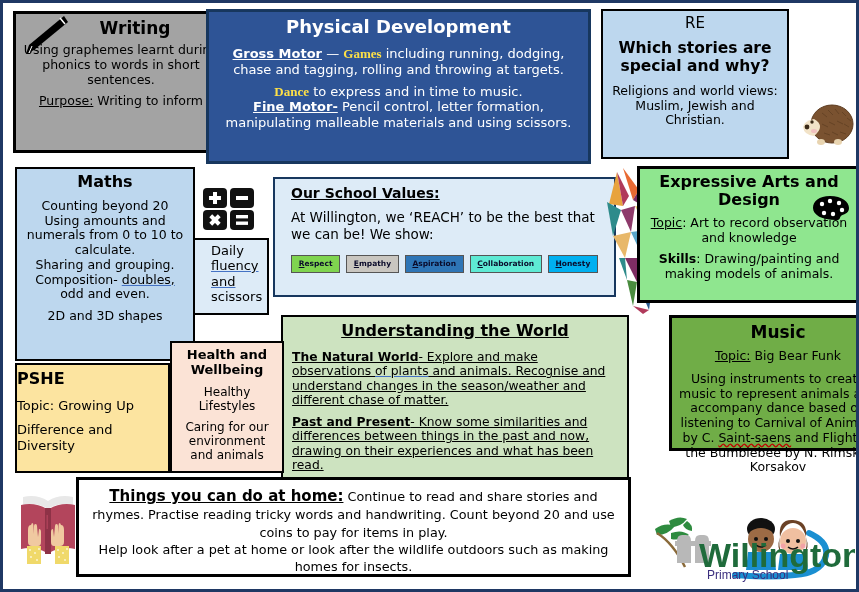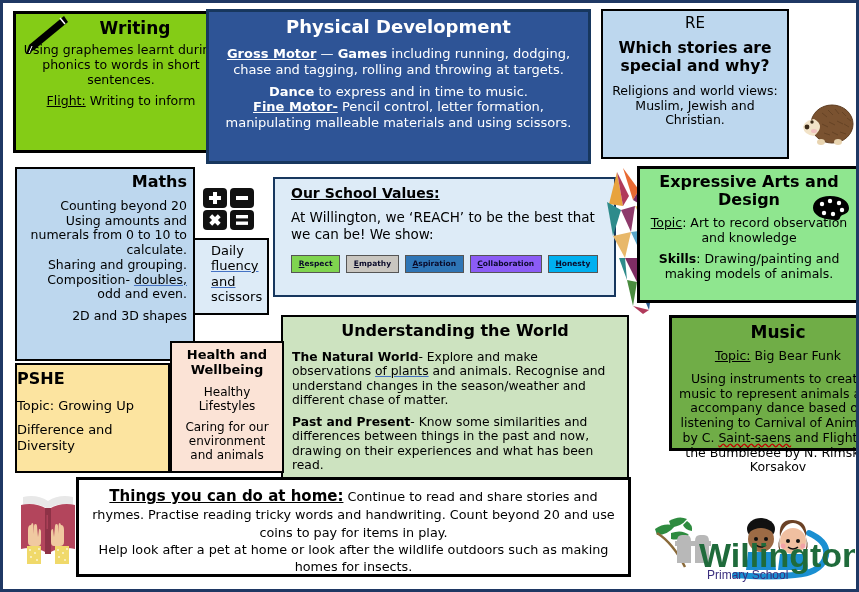--- a/index.html
+++ b/index.html
@@ -30,55 +30,55 @@
     display: block;
   }
   .u { text-decoration: underline; }
   .b { font-weight: bold; }
   p { margin: 0; padding: 0; }
   .gap { height: 7px; }
 
   
   #writing {
     left: 10px; top: 8px; width: 216px; height: 142px;
-    background: #84cc16;
+    background: #a3a3a3;
     border: 3px solid #000;
     font-size: 12.5px;
   }
   #writing .title { font-size: 17px; margin-left: 28px; text-align: center; margin-bottom: 5px; }
   #pen-icon { position: absolute; left: 4px; top: 2px; width: 48px; height: 40px; }
 
   
   #physical {
     left: 203px; top: 6px; width: 385px; height: 155px;
     background: #2E5496;
     border: 3px solid #17375e;
     color: #ffffff;
     font-size: 13px;
   }
   #physical .title { font-size: 18px; margin-bottom: 9px; }
-  #physical .hl { color: #ffffff; font-weight: bold; }
+  #physical .hl { color: #fde047; font-weight: bold; font-family: Liberation Serif, serif; }
 
   
   #re {
     left: 598px; top: 6px; width: 188px; height: 150px;
     background: #BDD7EE;
     border: 2px solid #000;
     font-size: 12.5px;
   }
   #re .title { font-size: 15px; font-weight: normal; margin-bottom: 6px; }
   #re .q { font-size: 15.5px; font-weight: bold; line-height: 1.2; margin-bottom: 8px; }
   #hedgehog { position: absolute; left: 795px; top: 88px; width: 58px; height: 62px; }
 
   
   #maths {
     left: 12px; top: 164px; width: 180px; height: 194px;
     background: #BDD7EE;
     border: 2px solid #000;
-    text-align: right;
+    text-align: center;
     font-size: 12.5px;
   }
   #maths .title { font-size: 16px; margin-bottom: 7px; }
   .blueu { text-decoration: underline; text-decoration-color: #4472C4; }
 
   
   #ops-icon { position: absolute; left: 199px; top: 184px; width: 53px; height: 44px; }
 
   
   #fluency {
@@ -128,20 +128,21 @@
   #palette-icon { position: absolute; right: 8px; top: 26px; width: 38px; height: 26px; }
 
   
   #utw {
     left: 278px; top: 312px; width: 348px; height: 172px;
     background: #CDE3C0;
     border: 2px solid #000;
     text-align: left;
     font-size: 12.3px;
     padding: 5px 9px;
+    text-decoration: underline;
   }
   #utw .title { font-size: 16px; text-align: center; margin-bottom: 9px; }
   #utw .sub { font-weight: bold; }
 
   
   #music {
     left: 666px; top: 312px; width: 218px; height: 136px;
     background: #70AD47;
     border: 3px solid #000;
     font-size: 12.5px;
@@ -194,21 +195,21 @@
 
   <div class="box" id="writing">
     <svg id="pen-icon" viewBox="0 0 48 40">
       <path d="M44 0 L48 6 L14 34 L6 38 L9 29 Z" fill="#000000"></path>
       <path d="M40 2 L45 8" stroke="#ffffff" stroke-width="1.5" fill="none"></path>
       <path d="M12 30 L9 37" stroke="#ffffff" stroke-width="1" fill="none"></path>
     </svg>
     <span class="title">Writing</span>
     <p>Using graphemes learnt during phonics to words in short sentences.</p>
     <div class="gap"></div>
-    <p><span class="u">Flight:</span><span> Writing to inform</span></p>
+    <p><span class="u">Purpose:</span><span> Writing to inform</span></p>
   </div>
 
   <div class="box" id="physical">
     <span class="title">Physical Development</span>
     <p><span class="u b">Gross Motor</span><span> — </span><span class="hl">Games</span><span> including running, dodging, chase and tagging, rolling and throwing at targets.</span></p>
     <div class="gap"></div>
     <p><span class="hl">Dance</span><span> to express and in time to music.</span></p>
     <p><span class="u b">Fine Motor-</span><span> Pencil control, letter formation, manipulating malleable materials and using scissors.</span></p>
   </div>
 
@@ -265,21 +266,21 @@
     <p>scissors</p>
   </div>
 
   <div class="box" id="values">
     <div class="vtitle">Our School Values:</div>
     <div class="vtext">At Willington, we ‘REACH’ to be the best that we can be! We show:</div>
     <div class="chips">
       <div class="chip" style="background:#7FD44F"><span class="u">R</span><span>espect</span></div>
       <div class="chip" style="background:#C9C6C0"><span class="u">E</span><span>mpathy</span></div>
       <div class="chip" style="background:#2E75B6"><span class="u">A</span><span>spiration</span></div>
-      <div class="chip" style="background:#8b5cf6"><span class="u">C</span><span>ollaboration</span></div>
+      <div class="chip" style="background:#5eead4"><span class="u">C</span><span>ollaboration</span></div>
       <div class="chip" style="background:#00B0F0"><span class="u">H</span><span>onesty</span></div>
     </div>
   </div>
 
   <svg id="handprint" viewBox="0 0 62 148">
     <g>
       <polygon points="6,38 14,6 20,40" fill="#E8A33D"></polygon>
       <polygon points="14,6 20,40 26,30" fill="#B03A5B"></polygon>
       <polygon points="20,2 30,34 36,24" fill="#E86A33"></polygon>
       <polygon points="30,34 36,24 40,40" fill="#7E2D63"></polygon>

